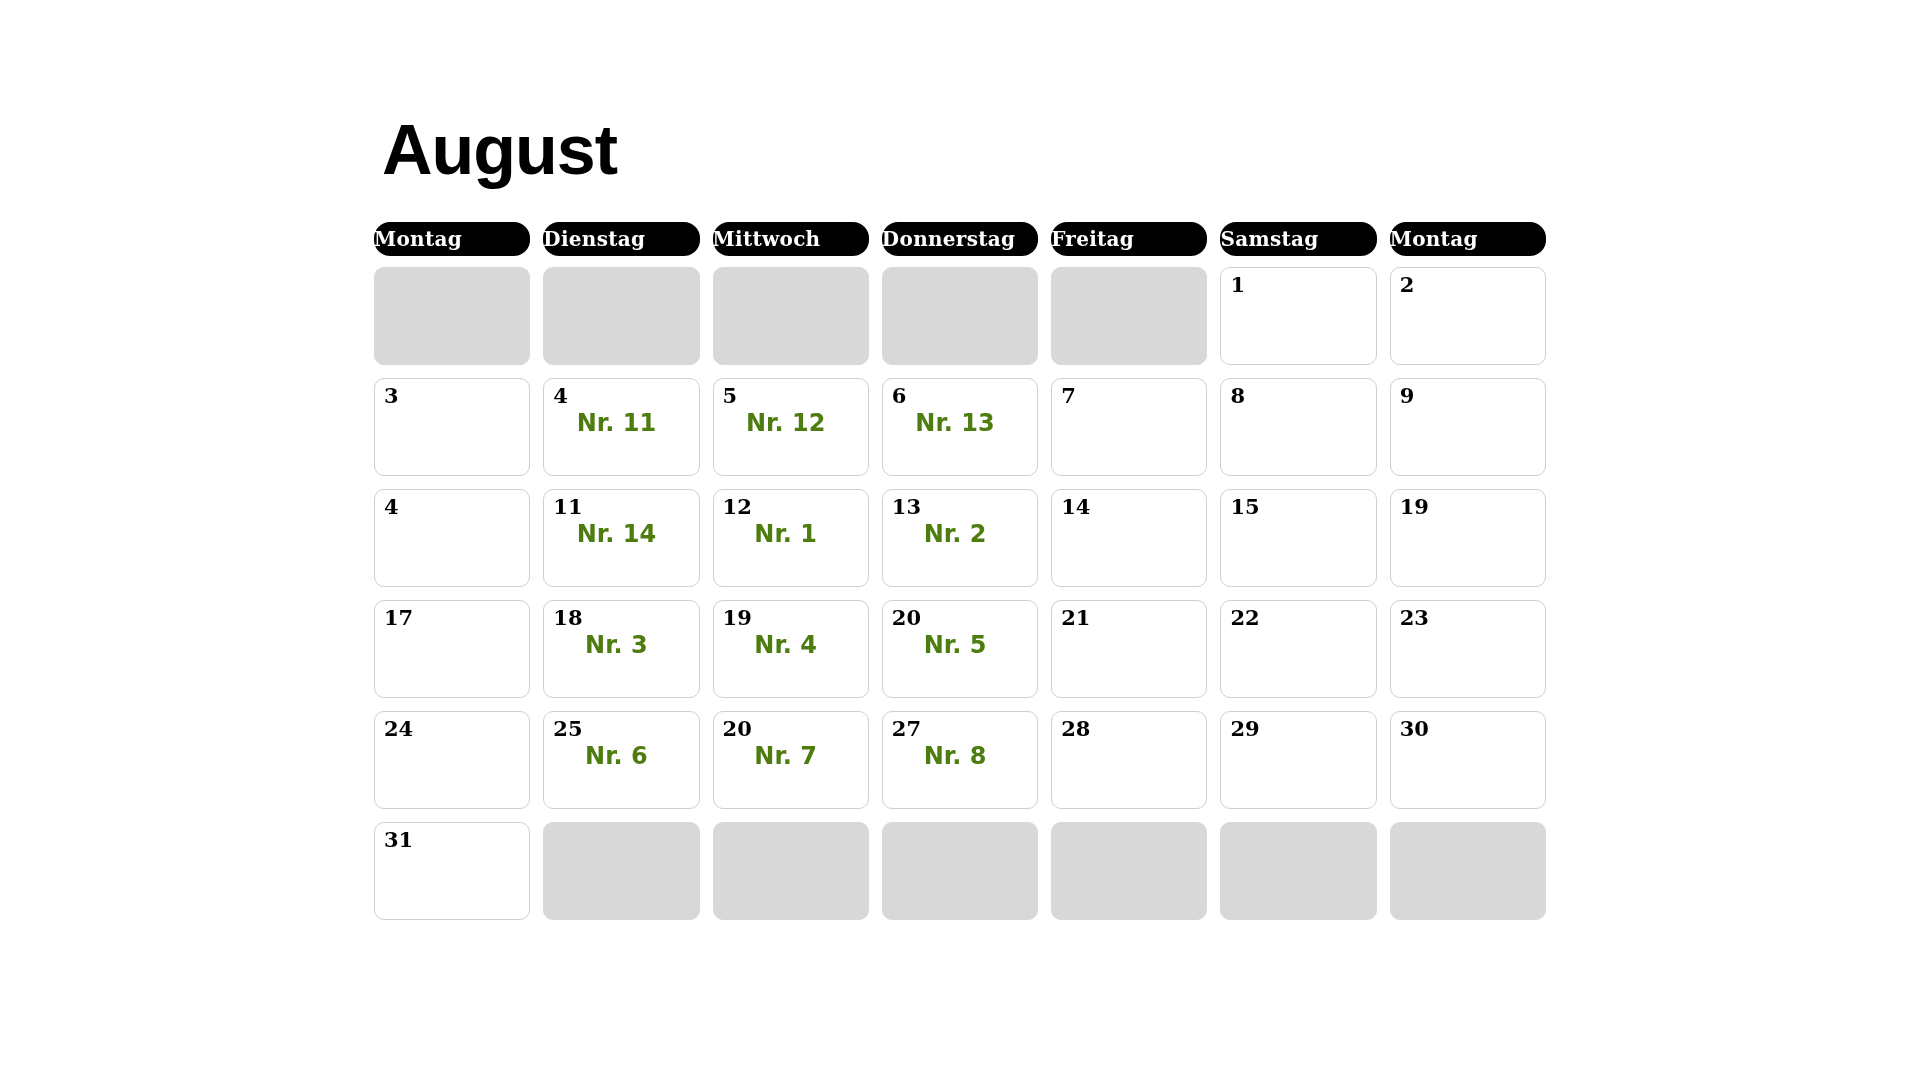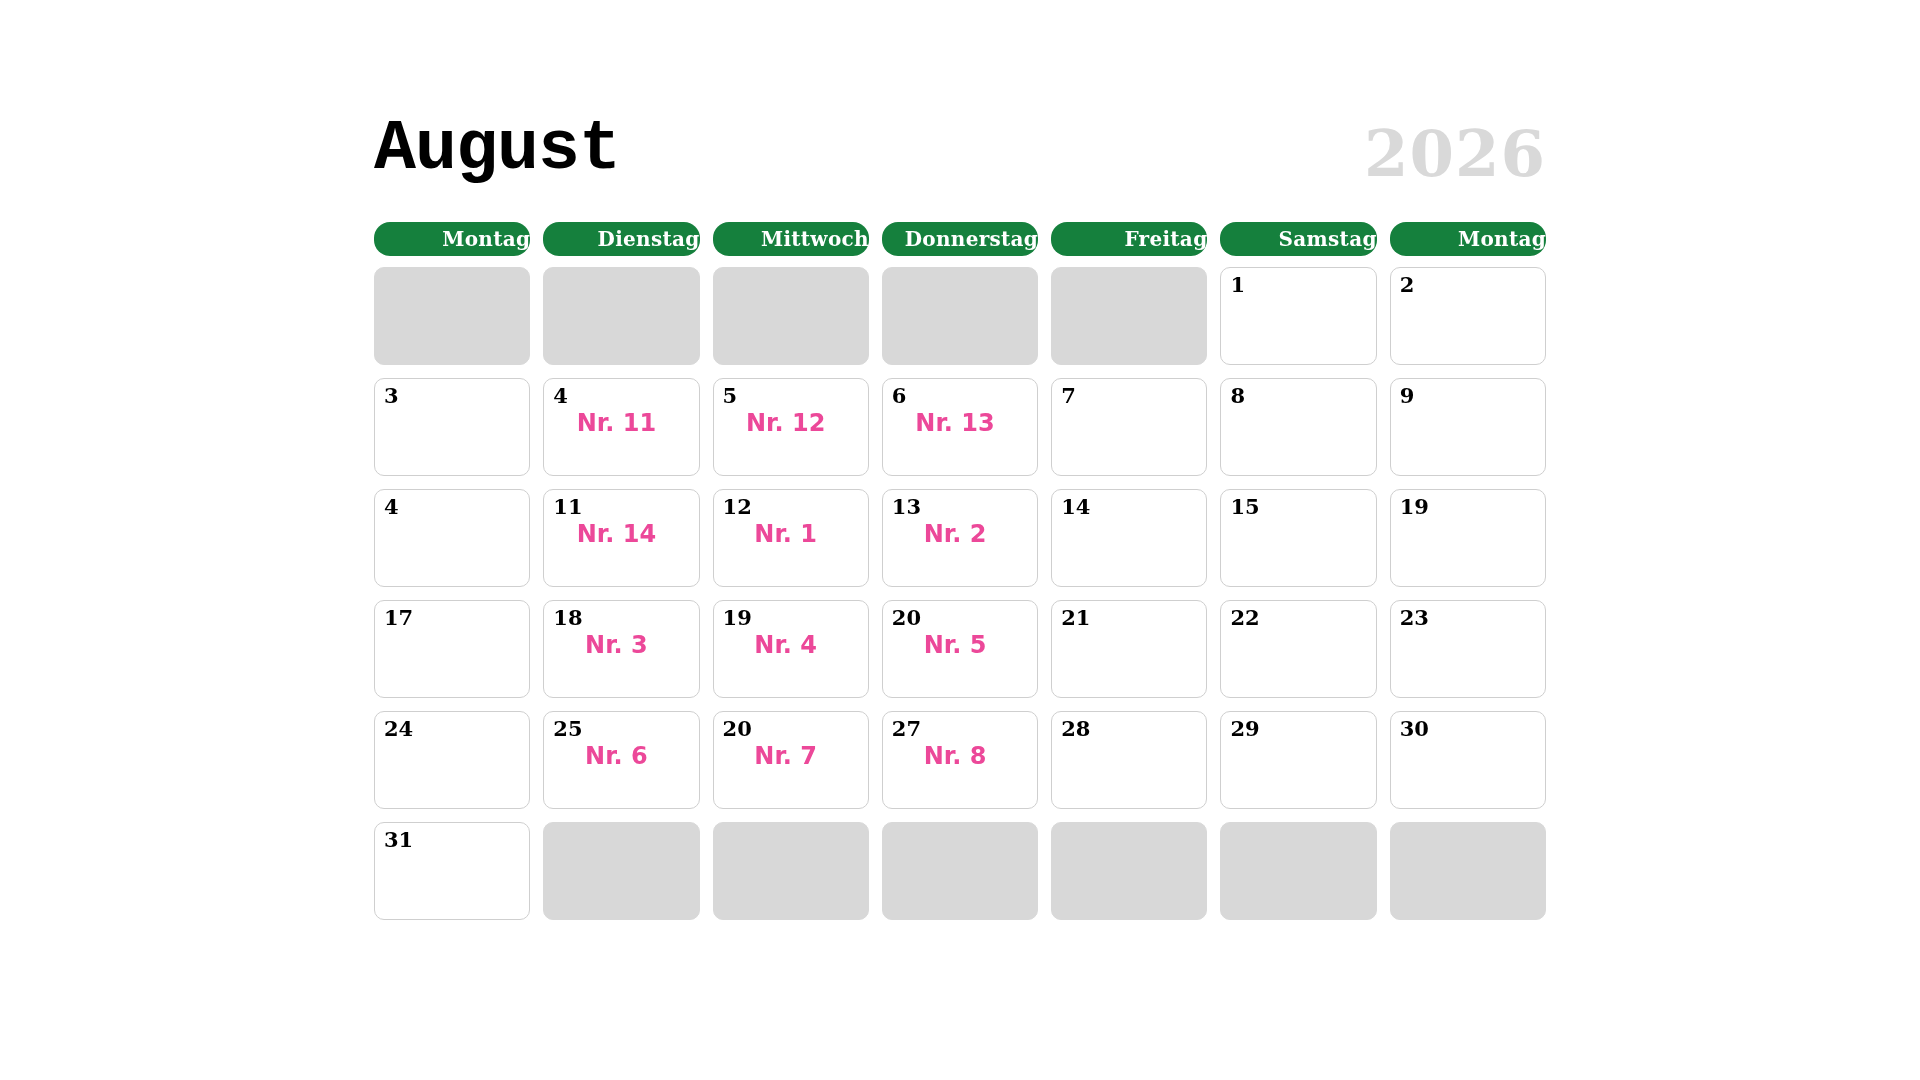--- a/index.html
+++ b/index.html
@@ -23,23 +23,23 @@
     left: 374px;
     top: 110px;
     width: 1172px;
   }
   .header-row {
     position: relative;
     height: 90px;
   }
   .month-title {
     position: absolute;
-    left: 0;
+    left: 8px;
     top: 0;
-    font-family: Liberation Mono, monospace;
+    font-family: Liberation Sans, sans-serif;
     font-weight: bold;
     font-size: 70px;
     line-height: 80px;
     color: #000000;
     letter-spacing: -1px;
   }
   .year-title {
     position: absolute;
     right: 0;
     top: 8px;
@@ -50,24 +50,24 @@
     color: #d9d9d9;
     letter-spacing: 1px;
   }
   .weekday-row {
     display: grid;
     grid-template-columns: repeat(7, 1fr);
     gap: 13px;
     margin-top: 22px;
   }
   .weekday {
-    background: #15803d;
+    background: #000000;
     color: #ffffff;
     border-radius: 16px;
-    text-align: right;
+    text-align: left;
     font-family: "DejaVu Serif", serif;
     font-weight: bold;
     font-size: 20px;
     line-height: 34px;
     height: 34px;
     letter-spacing: 0.3px;
   }
   .grid {
     display: grid;
     grid-template-columns: repeat(7, 1fr);
@@ -101,32 +101,31 @@
   .event {
     position: absolute;
     left: 0;
     right: 10px;
     top: 30px;
     text-align: center;
     font-family: "DejaVu Sans", sans-serif;
     font-weight: bold;
     font-size: 24px;
     line-height: 28px;
-    color: #ec4899;
+    color: #4d7c0f;
   }
 </style>
 </head>
 <body>
 
 <div class="page">
   <div class="calendar">
 
     <div class="header-row">
       <div class="month-title">August</div>
-      <div class="year-title">2026</div>
     </div>
 
     <div class="weekday-row">
         <div class="weekday">Montag</div>
         <div class="weekday">Dienstag</div>
         <div class="weekday">Mittwoch</div>
         <div class="weekday">Donnerstag</div>
         <div class="weekday">Freitag</div>
         <div class="weekday">Samstag</div>
         <div class="weekday">Montag</div>

